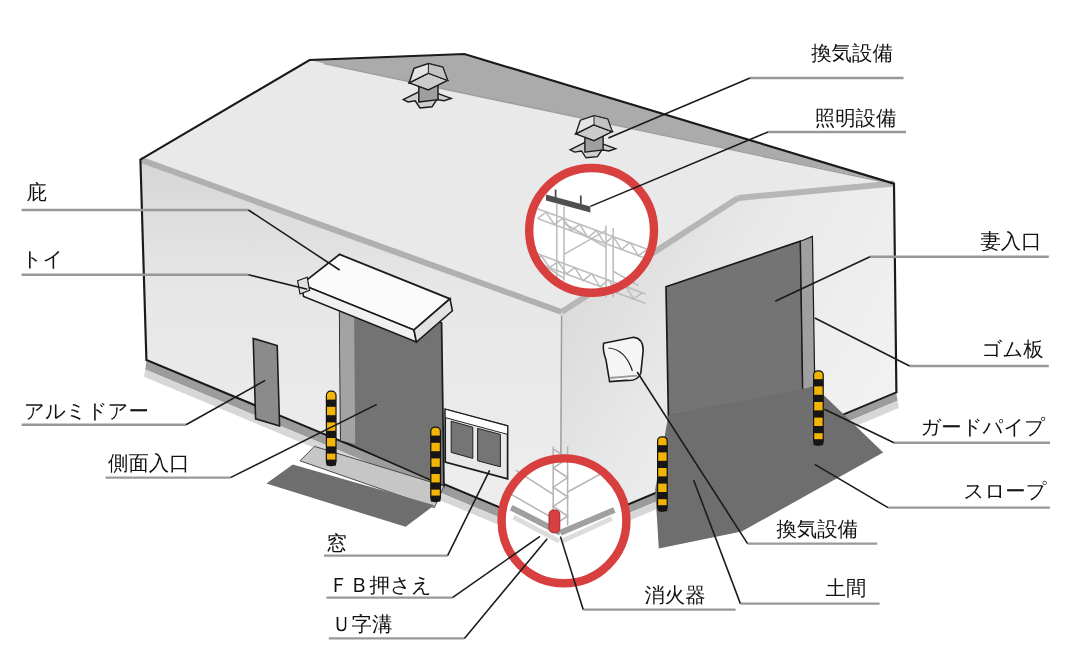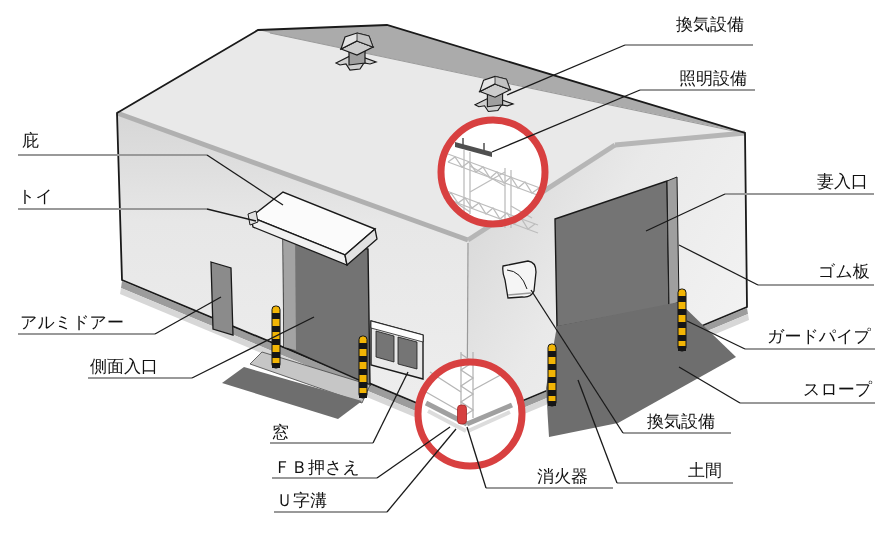--- a/index.html
+++ b/index.html
@@ -1,17 +1,17 @@
 <!DOCTYPE html>
 <html><head>
 <meta charset="utf-8">
 <style>
   html,body{margin:0;padding:0;background:#ffffff;}
   #stage{position:relative;width:892px;height:517px;background:#fff;overflow:hidden;
-         font-family:"Liberation Sans", sans-serif;}
+         font-family:"Liberation Sans", sans-serif;margin-top:20px;}
   svg{display:block}
   text.lbl{font-size:17px;fill:#111;font-family:"Liberation Sans", sans-serif;}
 </style>
 </head>
 <body>
 
 <div id="stage">
 <svg width="892" height="538" viewBox="0 0 892 538">
   <defs>
     <linearGradient id="wallL" x1="0" y1="0" x2="0" y2="1">

